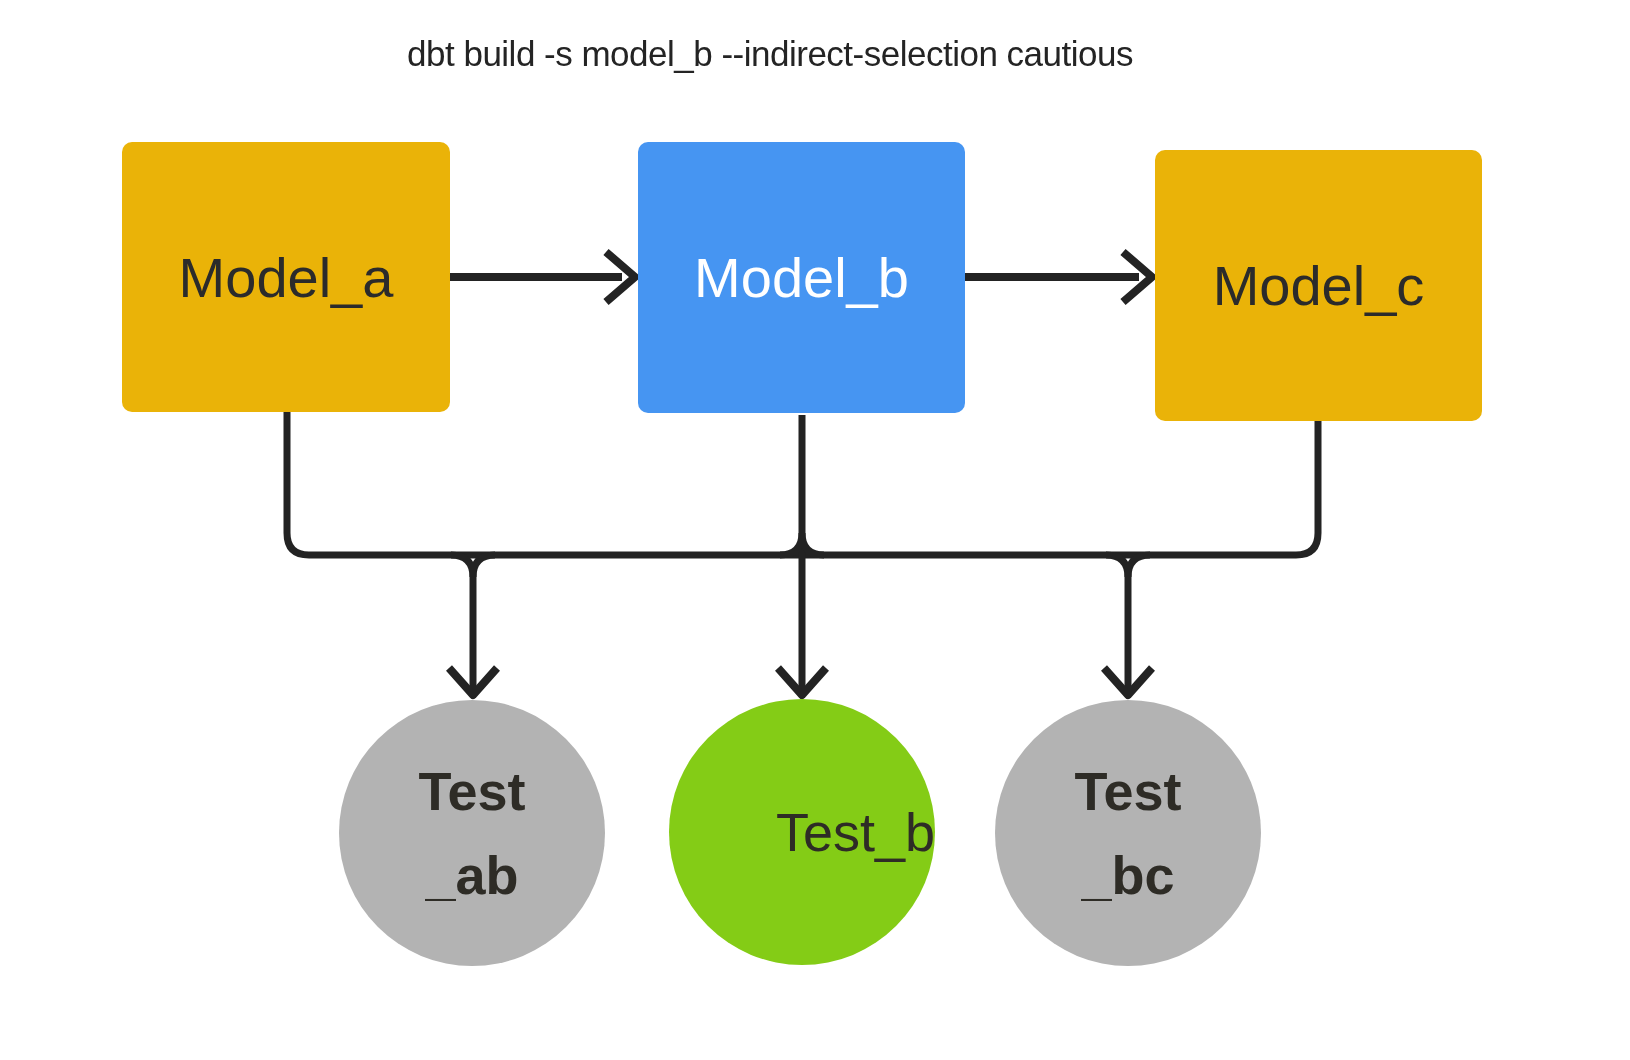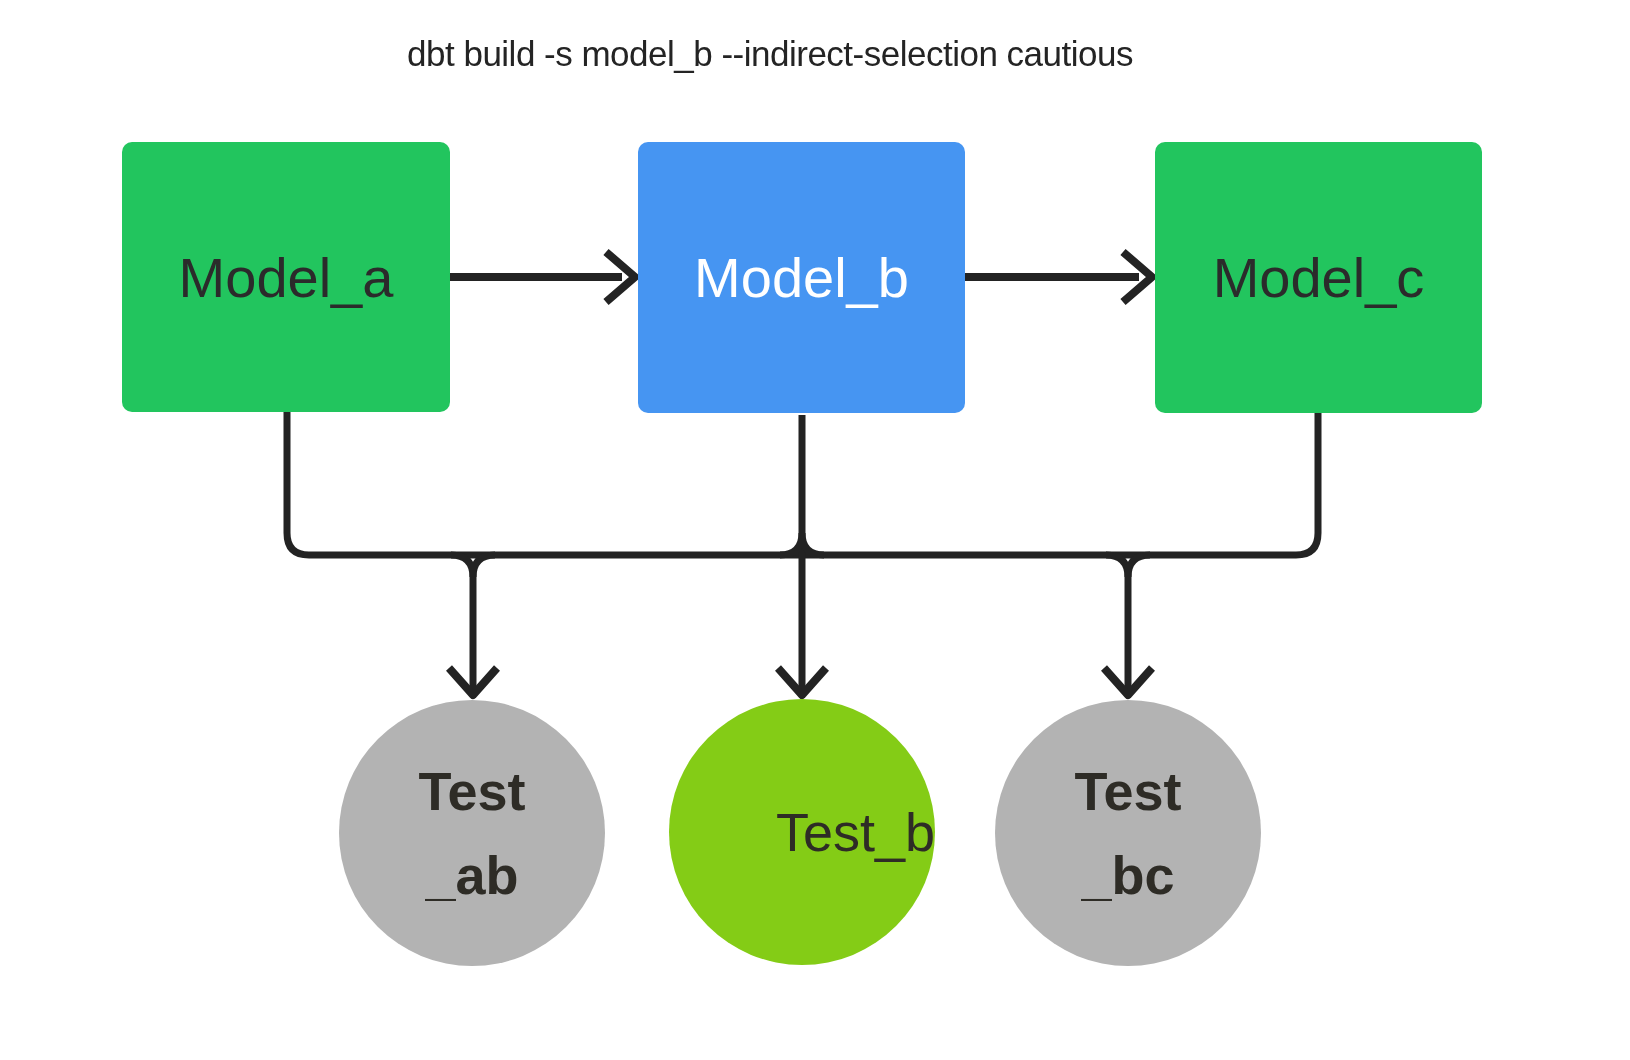--- a/index.html
+++ b/index.html
@@ -19,25 +19,25 @@
     letter-spacing:-0.5px;
     color:#242424;
   }
   .node{
     position:absolute;
     display:flex;align-items:center;justify-content:center;
     font-size:56px;
     color:#2b2b2b;
     border-radius:10px;
   }
-  .node-gray{background:#22c55e;}
+  .node-gray{background:#eab308;}
   .node-blue{background:#4695f2;color:#ffffff;}
   .model-a{left:122px;top:142px;width:328px;height:270px;}
   .model-b{left:638px;top:142px;width:327px;height:271px;align-items:center;}
-  .model-c{left:1155px;top:142px;width:327px;height:271px;}
+  .model-c{left:1155px;top:150px;width:327px;height:271px;}
   .test{
     position:absolute;
     width:266px;height:266px;
     border-radius:50%;
     display:flex;align-items:center;justify-content:center;
     font-size:54px;
     line-height:84px;
     color:#2e2c26;
     text-align:center;
     white-space:pre-line;

